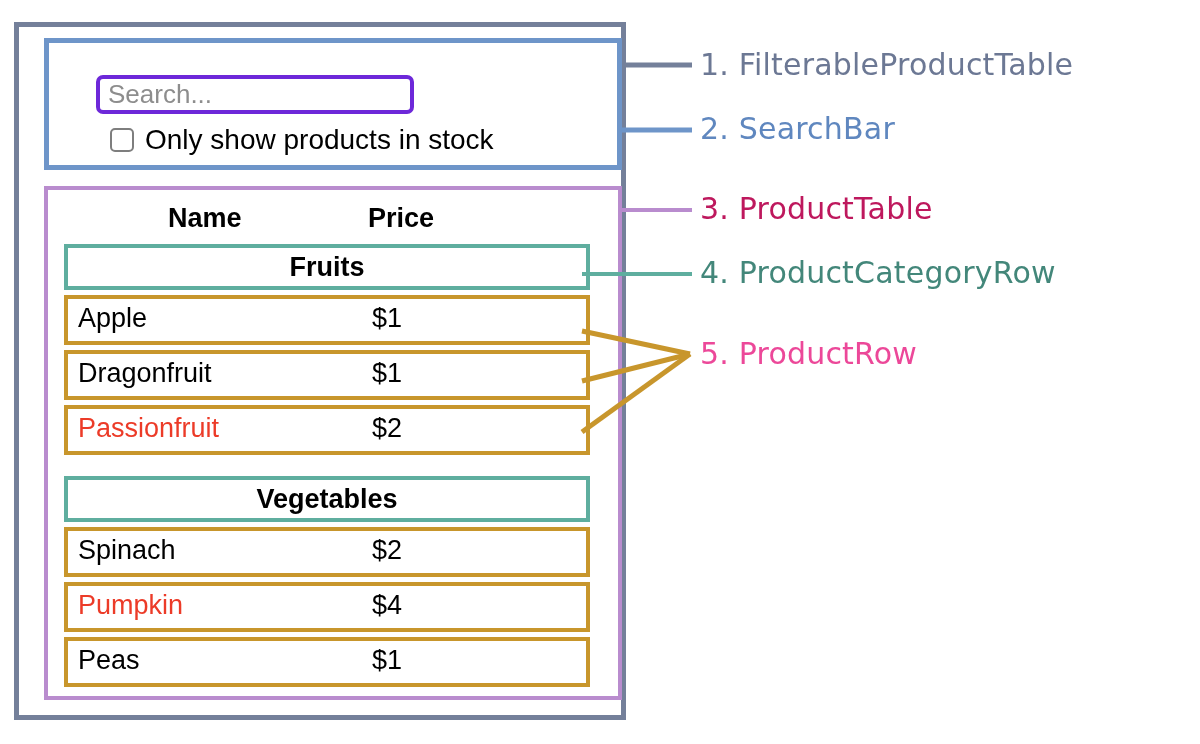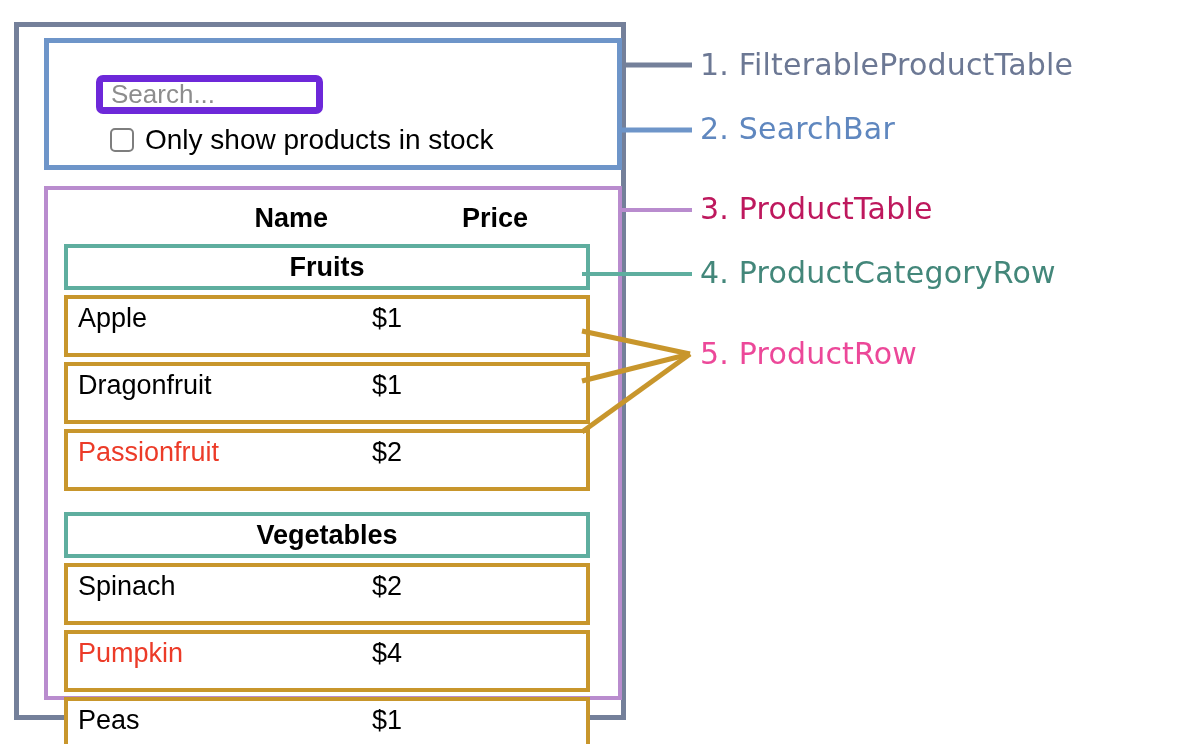--- a/index.html
+++ b/index.html
@@ -14,22 +14,22 @@
     position:absolute;left:14px;top:22px;width:612px;height:698px;
     border:5px solid #74809a;background:#ffffff;box-sizing:border-box;
   }
 
   
   #search-bar{
     position:absolute;left:44px;top:38px;width:578px;height:132px;
     border:5px solid #6e95c9;background:#fff;box-sizing:border-box;
   }
   #search-input{
-    position:absolute;left:47px;top:32px;width:227px;height:39px;
-    border:7px solid #6d28d9;border-radius:7px;background:#fff;
+    position:absolute;left:47px;top:32px;width:318px;height:39px;
+    border:4px solid #6d28d9;border-radius:7px;background:#fff;
     box-sizing:border-box;font-family:"Liberation Sans", sans-serif;
     font-size:26px;color:#000;padding:0 8px;line-height:35px;
     outline:none;
   }
   #search-input::placeholder{color:#8d8d8d;opacity:1;}
   #stock-row{
     position:absolute;left:47px;top:82px;display:flex;align-items:center;gap:11px;padding-left:14px;
   }
   #stock-checkbox{
     width:24px;height:24px;border:2px solid #7e7e7e;border-radius:5px;
@@ -42,35 +42,35 @@
   
   #product-table{
     position:absolute;left:44px;top:186px;width:578px;height:514px;
     border:4px solid #b98cce;background:#fff;box-sizing:border-box;
   }
   #table-header{
     position:absolute;left:0;top:9px;width:100%;height:38px;
   }
   .th{
     position:absolute;font-size:27px;font-weight:bold;color:#000;
-    text-align:right;line-height:38px;
+    text-align:left;line-height:38px;
   }
   #th-name{left:120px;width:160px;}
   #th-price{left:320px;width:160px;}
 
   #rows{position:absolute;left:16px;top:54px;width:526px;}
 
   .category-row{
     width:526px;height:46px;border:4px solid #5fae9f;background:#fff;
     box-sizing:border-box;margin-bottom:5px;
     font-size:27px;font-weight:bold;color:#000;text-align:center;
     line-height:38px;
   }
   .product-row{
-    position:relative;width:526px;height:62px;border:4px solid #c8962c;
+    position:relative;width:526px;height:50px;border:4px solid #c8962c;
     background:#fff;box-sizing:border-box;margin-bottom:5px;
   }
   .cell-name{
     position:absolute;left:10px;top:0;font-size:27px;line-height:38px;color:#000;
   }
   .cell-name.out-of-stock{color:#ec3b28;text-align:center;}
   .cell-price{
     position:absolute;left:304px;top:0;font-size:27px;line-height:38px;color:#000;
   }
   .gap{height:16px;}

